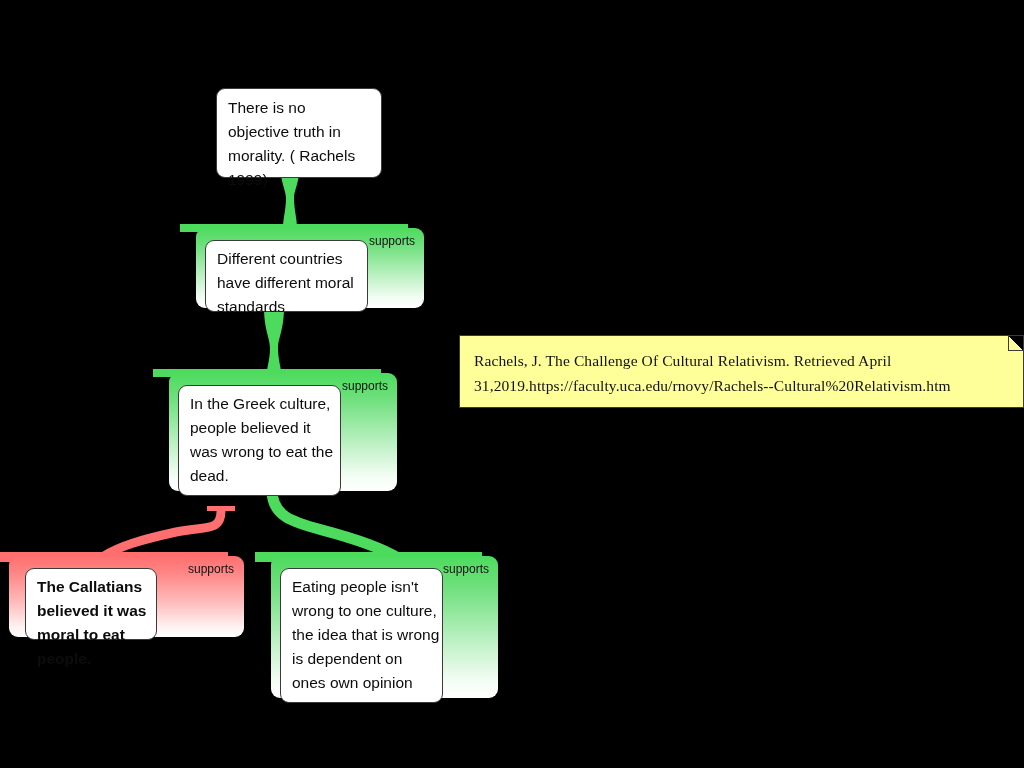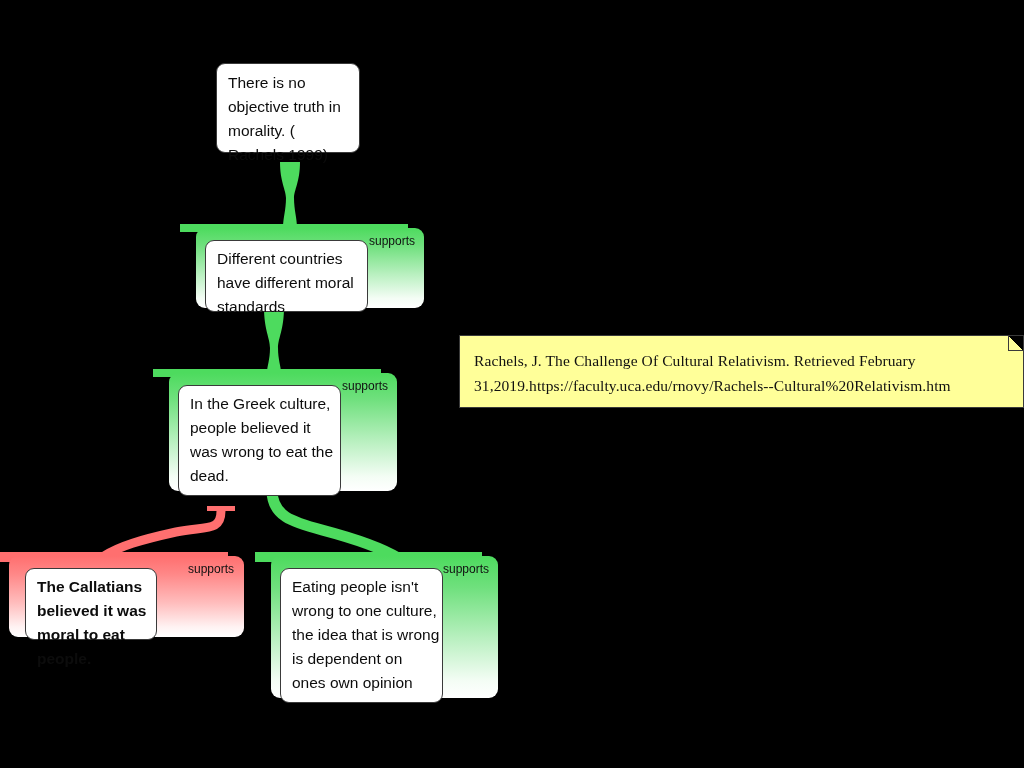--- a/index.html
+++ b/index.html
@@ -75,21 +75,21 @@
   .node-text {
     font-size: 15.5px;
     line-height: 24px;
     color: #0c0c0c;
     padding: 6px 2px 6px 11px;
     white-space: pre-line;
     font-family: "Liberation Sans", sans-serif;
   }
   
   #node-root {
-    left: 216px; top: 63px; width: 144px; height: 90px;
+    left: 216px; top: 88px; width: 166px; height: 90px;
   }
   #node-root .node-text { padding: 7px 10px 0 11px; }
 
   #node-countries {
     left: 180px; top: 228px; width: 228px; height: 80px;
   }
   #node-countries .inner-card {
     left: 9px; top: 12px; width: 163px; height: 72px;
   }
 
@@ -214,17 +214,17 @@
   </div>
 
   <div class="node framed-node supports" id="node-opinion">
     <span class="rel-label">supports</span>
     <div class="inner-card">
       <div class="node-text">Eating people isn't wrong to one culture, the idea that is wrong is dependent on ones own opinion</div>
     </div>
   </div>
 
   <div id="note-citation">
-    <div class="note-text">Rachels, J. The Challenge Of Cultural Relativism. Retrieved February 31,2019.https://faculty.uca.edu/rnovy/Rachels--Cultural%20Relativism.htm</div>
+    <div class="note-text">Rachels, J. The Challenge Of Cultural Relativism. Retrieved April 31,2019.https://faculty.uca.edu/rnovy/Rachels--Cultural%20Relativism.htm</div>
     <div class="fold"></div>
   </div>
 
 </div>
 
 </body></html>

